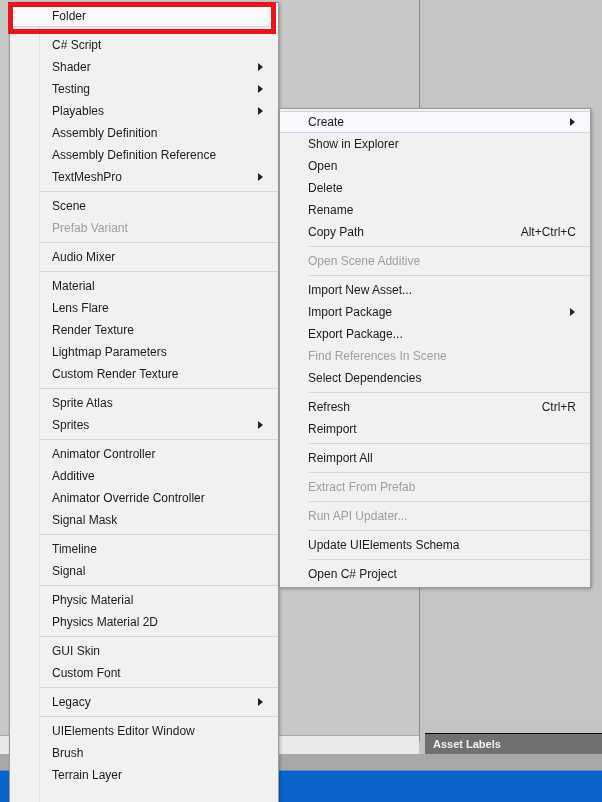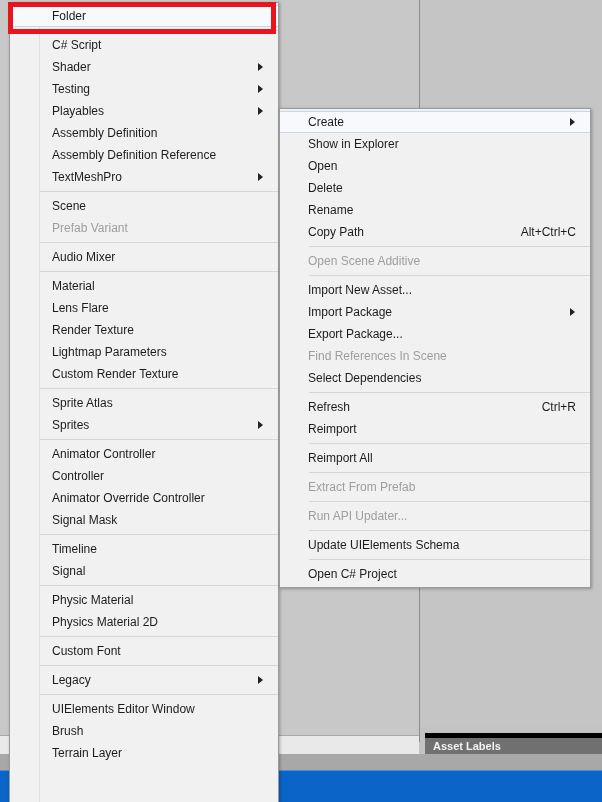--- a/index.html
+++ b/index.html
@@ -45,21 +45,21 @@
     width: 419px; height: 20px;
     background: #e9e9e9;
     border-top: 1px solid #a9a9a9;
     box-sizing: border-box;
   }
   .bg-assetlabels-bar {
     position: absolute;
     left: 425px; top: 733px;
     width: 177px; height: 21px;
     background: #707070;
-    border-top: 5px solid #000000;
+    border-top: 1px solid #000000;
     box-sizing: border-box;
     display: flex;
     align-items: center;
     padding-left: 8px;
     color: #f2f2f2;
     font-size: 11px;
     font-weight: bold;
   }
   .bg-strip-below {
     position: absolute;
@@ -208,30 +208,31 @@
       <div class="ctx-item"><span class="label">Material</span></div>
       <div class="ctx-item"><span class="label">Lens Flare</span></div>
       <div class="ctx-item"><span class="label">Render Texture</span></div>
       <div class="ctx-item"><span class="label">Lightmap Parameters</span></div>
       <div class="ctx-item"><span class="label">Custom Render Texture</span></div>
       <div class="ctx-sep"></div>
       <div class="ctx-item"><span class="label">Sprite Atlas</span></div>
       <div class="ctx-item"><span class="label">Sprites</span><span class="arrow"></span></div>
       <div class="ctx-sep"></div>
       <div class="ctx-item"><span class="label">Animator Controller</span></div>
-      <div class="ctx-item"><span class="label">Controller</span></div>
+      <div class="ctx-item"><span class="label">Additive</span></div>
       <div class="ctx-item"><span class="label">Animator Override Controller</span></div>
       <div class="ctx-item"><span class="label">Signal Mask</span></div>
       <div class="ctx-sep"></div>
       <div class="ctx-item"><span class="label">Timeline</span></div>
       <div class="ctx-item"><span class="label">Signal</span></div>
       <div class="ctx-sep"></div>
       <div class="ctx-item"><span class="label">Physic Material</span></div>
       <div class="ctx-item"><span class="label">Physics Material 2D</span></div>
       <div class="ctx-sep"></div>
+      <div class="ctx-item"><span class="label">GUI Skin</span></div>
       <div class="ctx-item"><span class="label">Custom Font</span></div>
       <div class="ctx-sep"></div>
       <div class="ctx-item"><span class="label">Legacy</span><span class="arrow"></span></div>
       <div class="ctx-sep"></div>
       <div class="ctx-item"><span class="label">UIElements Editor Window</span></div>
       <div class="ctx-item"><span class="label">Brush</span></div>
       <div class="ctx-item"><span class="label">Terrain Layer</span></div>
     </div>
 </div>
 

